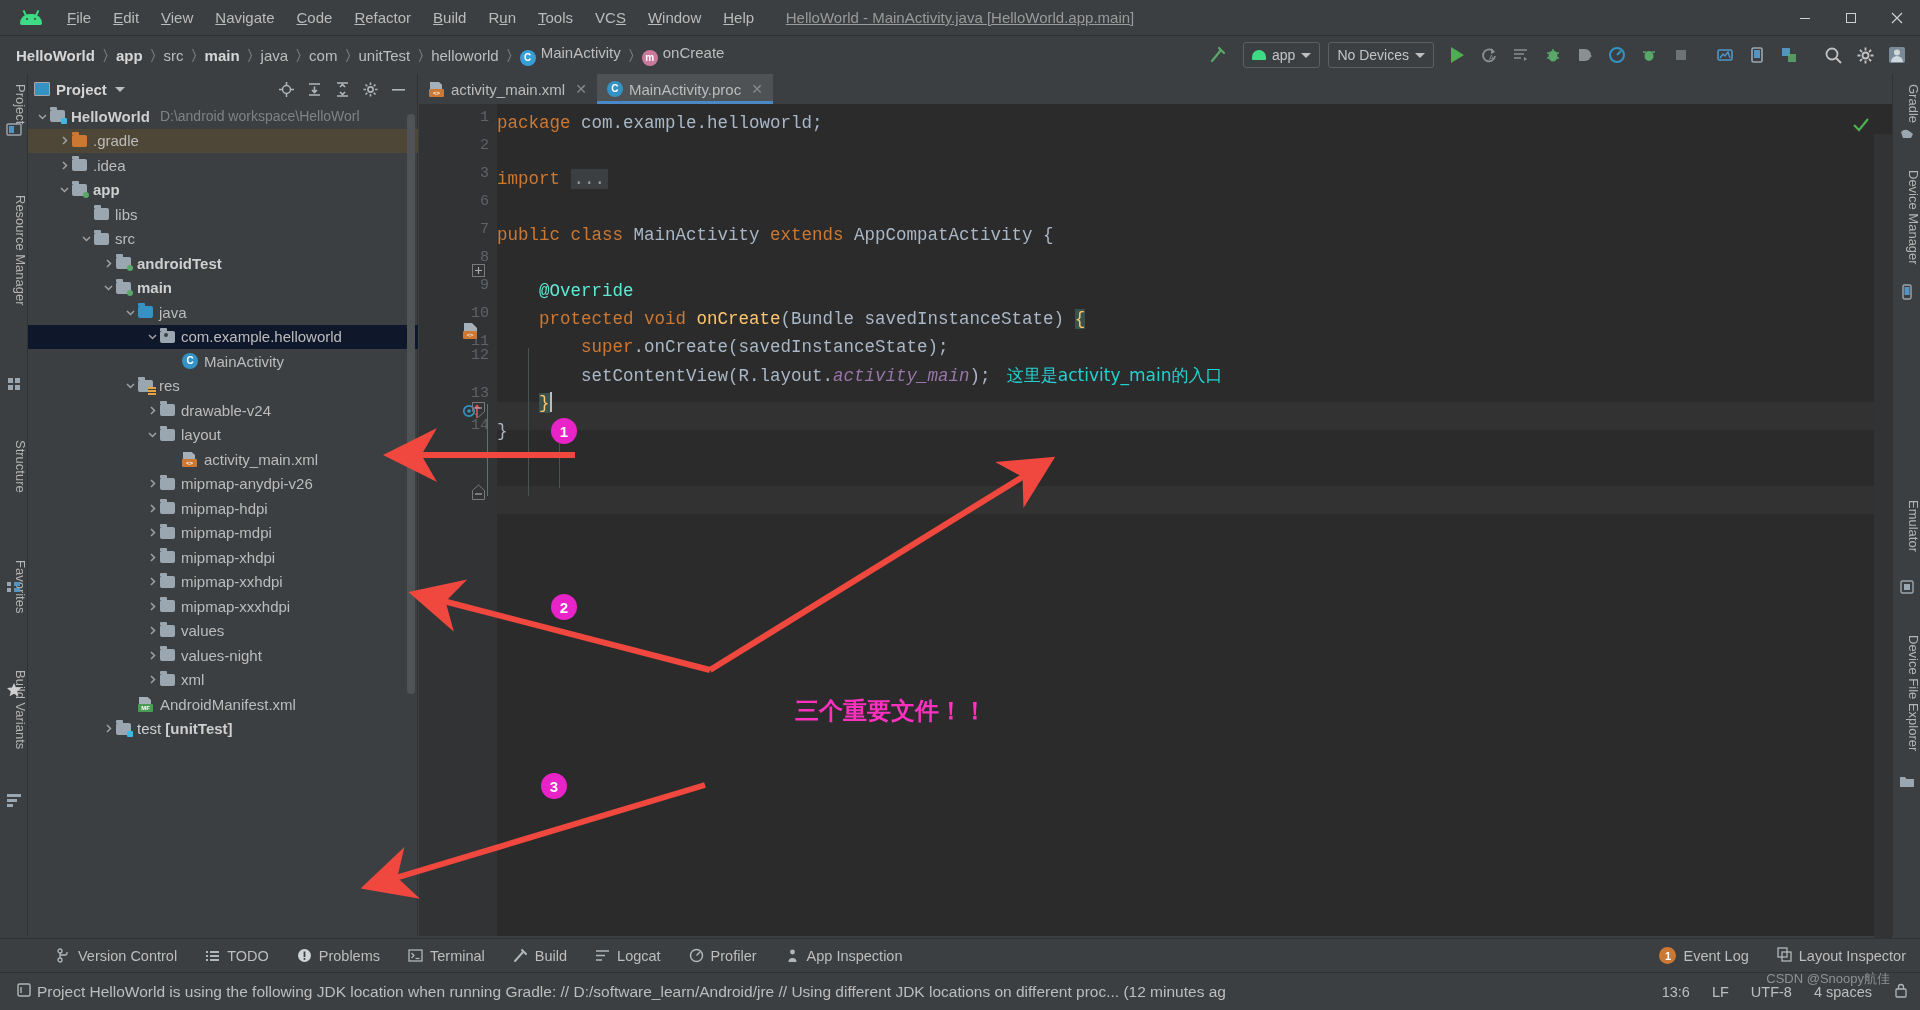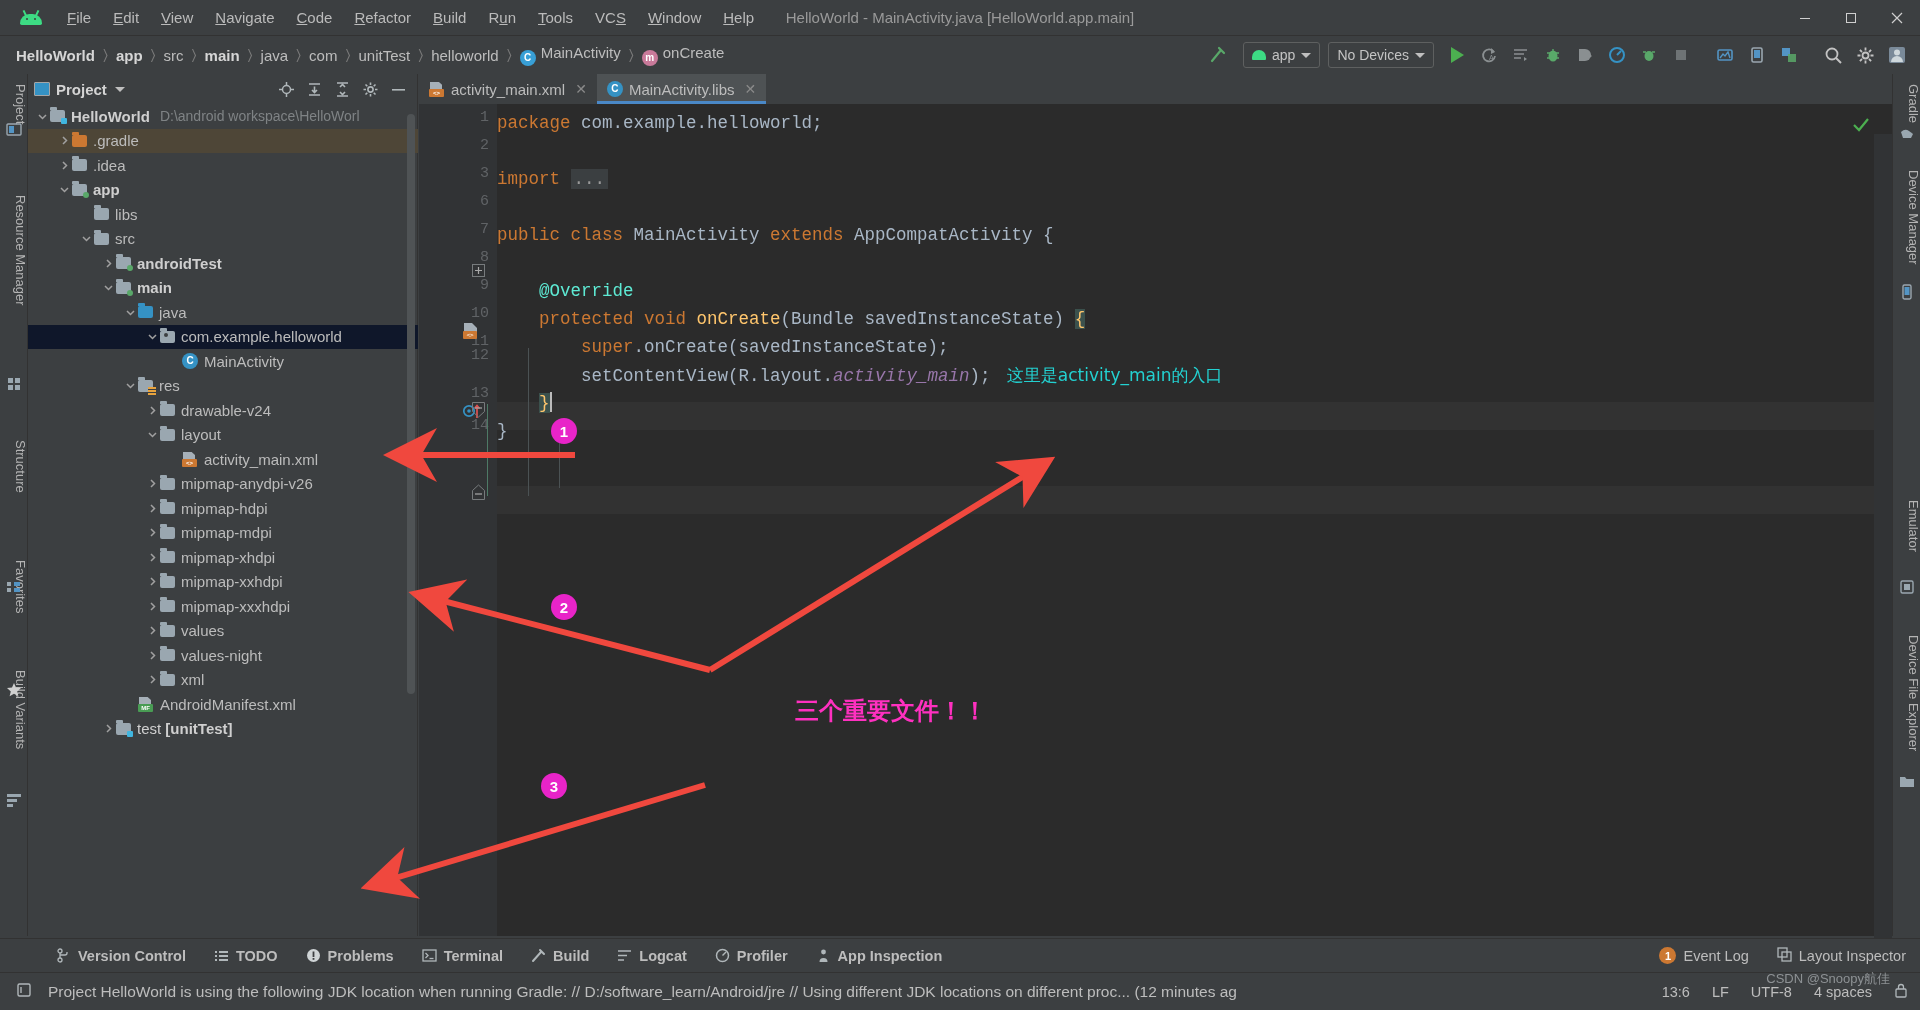--- a/index.html
+++ b/index.html
@@ -30,21 +30,21 @@
   .logo-android .eye{ position:absolute; top:8px; width:2px;height:2px;background:#3c3f41;border-radius:50%;}
   .logo-android .e1{left:6px;} .logo-android .e2{right:6px;}
 
   .menubar{ display:flex; align-items:center; gap:0px; }
   .menu-item{
     color:#bbbbbb; font-size:15px; padding:4px 11px; cursor:default; white-space:nowrap;
   }
   .menu-item .mn{ text-decoration:underline; }
   .win-title{
     position:absolute; left:0; right:0; text-align:center;
-    color:#9a9a9a; font-size:15px; pointer-events:none;
+    color:#9a9a9a; font-size:15px; pointer-events:none;text-decoration:underline;
   }
   .win-buttons{ position:absolute; right:0; top:0; height:36px; display:flex; align-items:center; }
   .wbtn{ width:46px; height:36px; display:flex;align-items:center;justify-content:center;
          color:#cfcfcf; font-size:15px; }
 
   
   .navbar{
     position:absolute; left:0; top:36px; width:1920px; height:38px;
     background:#3c3f41; display:flex; align-items:center;
   }
@@ -212,21 +212,21 @@
             padding:4px 14px; white-space:nowrap; }
   .bb-right{ margin-left:auto; display:flex; align-items:center; }
   .evt-badge{ width:17px;height:17px;border-radius:50%;background:#cc7832;color:#fff;
               font-size:11px;font-weight:bold;display:flex;align-items:center;justify-content:center;}
 
   .statusbar{
     position:absolute; left:0; bottom:0; width:1920px; height:38px;
     background:#3c3f41; border-top:1px solid #323232;
     display:flex; align-items:center; color:#bdbdbd; font-size:15.5px;
   }
-  .sb-msg{ margin-left:16px; display:flex;align-items:center;gap:16px; }
+  .sb-msg{ margin-left:16px; display:flex;align-items:center;gap:5px; }
   .sb-right{ margin-left:auto; display:flex; align-items:center; gap:22px; padding-right:12px; }
   .sb-cell{ color:#bdbdbd; font-size:14.5px; }
   .wm{ position:absolute; right:30px; bottom:22px; color:#8d9194; font-size:13px; }
 
   .bottom-accent{ position:absolute; left:0; bottom:38px; width:1920px; height:2px; background:#6f6145; }
 </style>
 </head>
 <body>
 
 <div class="app">
@@ -773,21 +773,21 @@
         <div class="etab">
           <span class="xmlicon" style="margin-right: 0px;">
             <span class="sheet"></span>
             <span class="tag">&lt;&gt;</span>
           </span>
           <span>activity_main.xml</span>
           <span class="x">✕</span>
         </div>
         <div class="etab active">
           <span class="jclass" style="margin-right: 0px;">C</span>
-          <span>MainActivity.libs</span>
+          <span>MainActivity.proc</span>
           <span class="x">✕</span>
         </div>
       </div>
 
     <div class="code-wrap">
       <div class="gutter">
         <div id="gutter-lines">
             <div class="gutter-line" style="top: 5px;">1</div>
             <div class="gutter-line" style="top: 33px;">2</div>
             <div class="gutter-line" style="top: 61px;">3</div>
@@ -873,21 +873,21 @@
     <line x1="705" y1="785" x2="372" y2="885" stroke="#f0483e" stroke-width="6" marker-end="url(#ah)"></line>
   </svg>
 
   <div class="badge" style="left:551px; top:418px;">1</div>
   <div class="badge" style="left:551px; top:594px;">2</div>
   <div class="badge" style="left:541px; top:773px;">3</div>
   <div class="note-cn" style="left:795px; top:695px;">三个重要文件！！</div>
 
   <div class="bottom-accent"></div>
   <div class="bottombar">
-    <div id="bb-left" style="display:flex;align-items:center;margin-left:42px;font-weight:bold;">
+    <div id="bb-left" style="display:flex;align-items:center;margin-left:42px;">
         <div class="bb-item">
           <span style="display: inline-flex;">
             <svg width="15" height="15" viewBox="0 0 15 15">
               <circle cx="4" cy="3" r="2" fill="none" stroke="#b0b7ba" stroke-width="1.3"></circle>
               <circle cx="4" cy="12" r="2" fill="none" stroke="#b0b7ba" stroke-width="1.3"></circle>
               <path d="M4 5v5M4 7h5a2 2 0 0 0 2-2V4" stroke="#b0b7ba" stroke-width="1.3" fill="none"></path>
             </svg>
           </span>
           <span>Version Control</span>
         </div>

